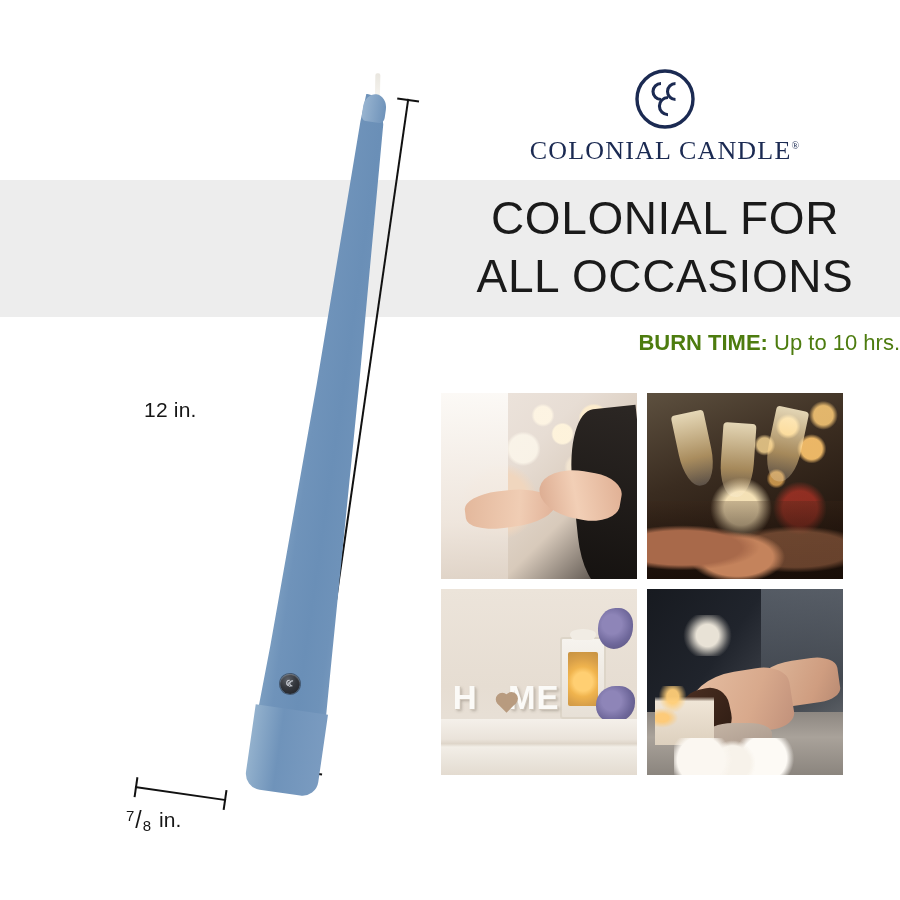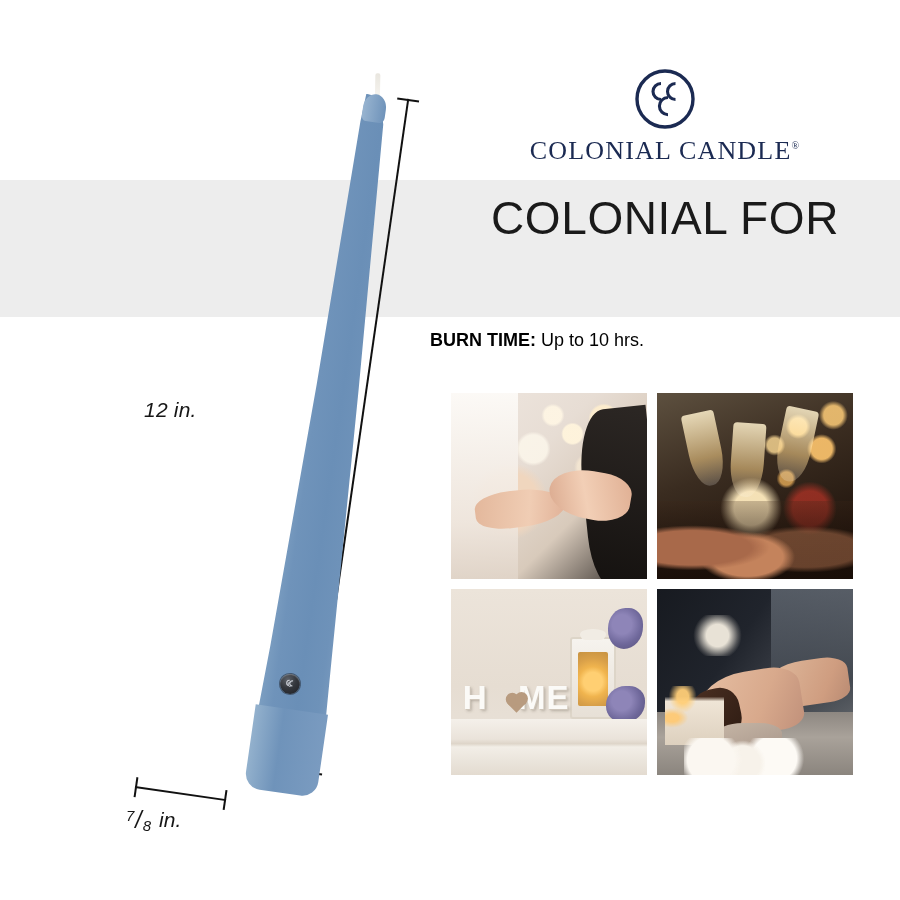--- a/index.html
+++ b/index.html
@@ -28,21 +28,20 @@
     background: #ededed;
   }
 
   
   .candle-panel {
     position: absolute;
     left: 0;
     top: 0;
     width: 430px;
     height: 752px;
-    font-style: italic;
   }
   .candle-wrap {
     position: absolute;
     left: 120px;
     top: 60px;
     width: 300px;
     height: 760px;
   }
   
   .candle {
@@ -247,32 +246,32 @@
     font-weight: 300;
     letter-spacing: .6px;
     color: #1a1a1a;
   }
 
   .burn-time {
     position: absolute;
     left: 0;
     top: 330px;
     width: 470px;
-    text-align: left;
-    font-size: 18px;
-    color: #000000;
+    text-align: right;
+    font-size: 22px;
+    color: #4d7c0f;
     white-space: nowrap;
   }
   .burn-time .bt-label { font-weight: 700; }
   .burn-time .bt-value { font-weight: 400; }
 
   
   .photo-grid {
     position: absolute;
-    left: 21px;
+    left: 11px;
     top: 393px;
     width: 401px;
     height: 382px;
     display: grid;
     grid-template-columns: 196px 196px;
     grid-template-rows: 186px 186px;
     gap: 10px;
   }
   .photo {
     position: relative;
@@ -544,20 +543,21 @@
         <circle cx="31" cy="31" r="28" fill="none" stroke="#1b2a52" stroke-width="3.4"></circle>
         <path d="M27 15.5a8 8 0 1 0 0 16" fill="none" stroke="#1b2a52" stroke-width="3.1"></path>
         <path d="M41.5 15.5a8 8 0 1 0 0 16" fill="none" stroke="#1b2a52" stroke-width="3.1"></path>
         <path d="M34 29.5a8.6 8.6 0 1 0 0 17.2" fill="none" stroke="#1b2a52" stroke-width="3.1"></path>
       </svg>
       <div class="logo-word"><span>COLONIAL CANDLE</span><span class="reg">®</span></div>
     </div>
 
     <div class="headline">
       <div>COLONIAL FOR</div>
+      <div>ALL OCCASIONS</div>
     </div>
 
     <div class="burn-time">
       <span class="bt-label">BURN TIME:</span>
       <span class="bt-value">Up to 10 hrs.</span>
     </div>
 
     <div class="photo-grid">
 
       <div class="photo p-wedding">

